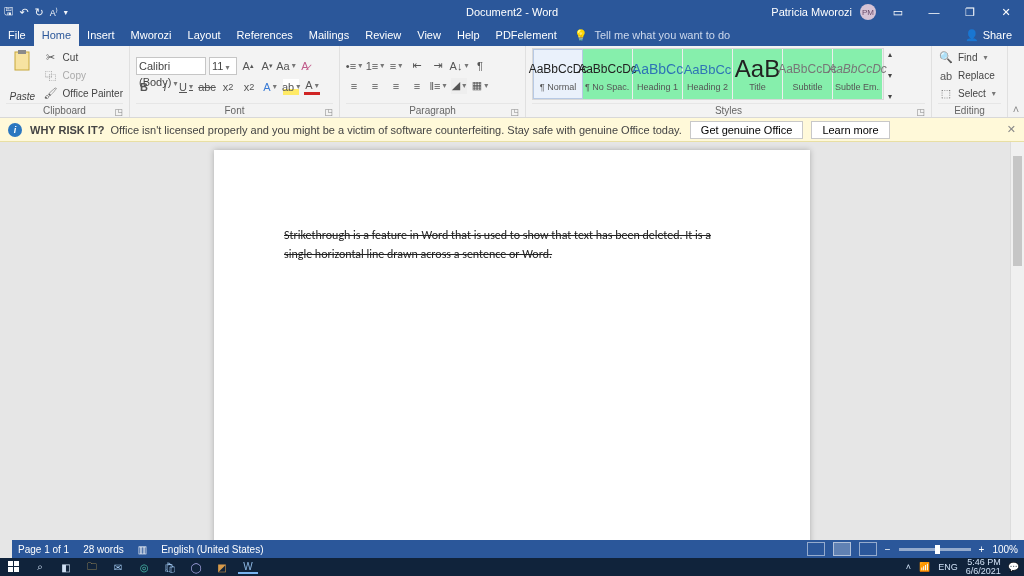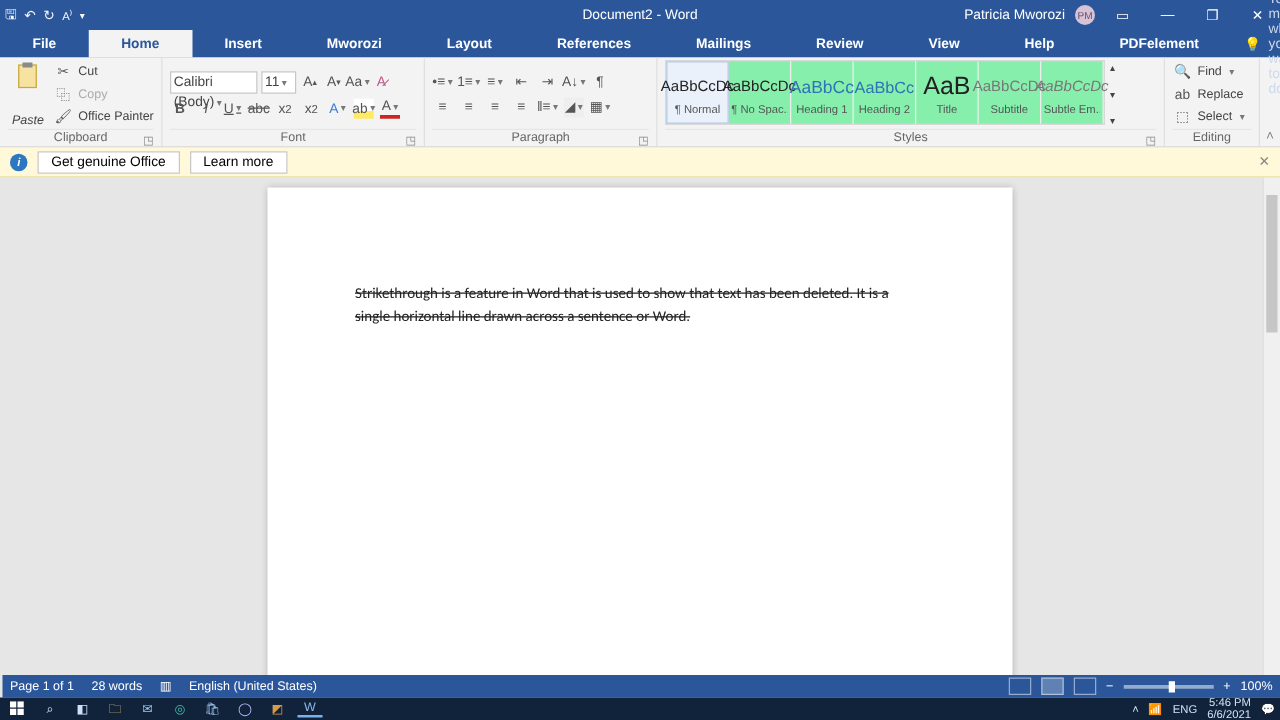--- a/index.html
+++ b/index.html
@@ -5,21 +5,21 @@
 *{box-sizing:border-box;margin:0;padding:0;font-family:"Segoe UI",Tahoma,sans-serif;}
 body{width:1024px;height:576px;overflow:hidden;background:#e6e6e6;position:relative;font-size:11px;color:#444;}
 .titlebar{height:24px;background:#2b579a;color:#fff;display:flex;align-items:center;padding:0 4px;font-size:11px;}
 .titlebar .qat{display:flex;gap:6px;align-items:center;}
 .titlebar .qat span{opacity:.95;}
 .titlebar .doc-title{position:absolute;left:50%;transform:translateX(-50%);}
 .titlebar .right{margin-left:auto;display:flex;align-items:center;gap:8px;}
 .titlebar .avatar{width:16px;height:16px;border-radius:50%;background:#d6c3d6;color:#6b4d6b;font-size:8px;display:flex;align-items:center;justify-content:center;font-weight:normal;}
 .titlebar .winbtn{width:28px;text-align:center;}
 .tabs{height:22px;background:#2b579a;color:#fff;display:flex;align-items:stretch;font-size:11px;}
-.tabs .tab{padding:0 26px;display:flex;align-items:center;cursor:pointer;font-weight:bold;}
+.tabs .tab{padding:0 8px;display:flex;align-items:center;cursor:pointer;}
 .tabs .tab.active{background:#f3f3f3;color:#2b579a;}
 .tabs .tell{margin-left:10px;display:flex;align-items:center;gap:6px;color:#cdd9ec;}
 .tabs .share{margin-left:auto;padding:0 12px;display:flex;align-items:center;gap:4px;}
 .ribbon{height:72px;background:#f3f3f3;border-bottom:1px solid #d8d8d8;display:flex;}
 .group{border-right:1px solid #e0e0e0;padding:2px 6px 0;display:flex;flex-direction:column;position:relative;}
 .group .body{flex:1;display:flex;gap:4px;}
 .group .label{height:14px;font-size:10px;color:#666;text-align:center;border-top:1px solid #e6e6e6;line-height:14px;position:relative;}
 .group .label .dlg{position:absolute;right:0;top:1px;font-size:9px;color:#888;}
 .bigbtn{display:flex;flex-direction:column;align-items:center;justify-content:center;width:36px;text-align:center;font-size:10px;color:#444;gap:18px;font-style:italic;}
 .col{display:flex;flex-direction:column;justify-content:center;gap:2px;font-size:10px;color:#444;}
@@ -37,21 +37,21 @@
 .style-item.sel{border:1px solid #b7c9e4;background:#eaf1fb;}
 .banner{height:24px;background:#fff9d9;border-bottom:1px solid #e8dfa4;display:flex;align-items:center;padding:0 8px;font-size:11px;color:#444;gap:8px;}
 .banner .info{width:14px;height:14px;border-radius:50%;background:#2b77c0;color:#fff;font-size:9px;display:flex;align-items:center;justify-content:center;font-style:italic;font-weight:bold;}
 .banner button{font-size:11px;border:1px solid #c8c8c8;background:#fff;padding:2px 10px;}
 .banner .close{margin-left:auto;color:#888;}
 .canvas{position:absolute;top:142px;left:0;right:0;bottom:36px;background:#e6e6e6;overflow:hidden;}
 .page{width:596px;min-height:700px;background:#fff;margin:8px auto 0;box-shadow:0 0 6px rgba(0,0,0,.25);padding:76px 70px;}
 .doctext{font-family:Calibri,sans-serif;font-size:12px;color:#222;text-decoration:line-through;line-height:1.6;}
 .scroll-v{position:absolute;top:142px;right:0;width:14px;bottom:36px;background:#f0f0f0;border-left:1px solid #dcdcdc;}
 .scroll-v .thumb{position:absolute;top:14px;left:2px;right:2px;height:110px;background:#c6c6c6;}
-.statusbar{position:absolute;left:2px;right:0;bottom:18px;height:18px;background:#2b579a;color:#fff;display:flex;align-items:center;font-size:10px;padding:0 6px;gap:14px;}
+.statusbar{position:absolute;left:12px;right:0;bottom:18px;height:18px;background:#2b579a;color:#fff;display:flex;align-items:center;font-size:10px;padding:0 6px;gap:14px;}
 .statusbar .right{margin-left:auto;display:flex;align-items:center;gap:8px;}
 .viewbtn{width:18px;height:14px;border:1px solid rgba(255,255,255,.5);display:inline-block;}
 .zoom-track{width:72px;height:3px;background:rgba(255,255,255,.5);position:relative;}
 .zoom-track .knob{position:absolute;left:50%;top:-3px;width:5px;height:9px;background:#fff;}
 .taskbar{position:absolute;left:0;right:0;bottom:0;height:18px;background:#10233b;display:flex;align-items:center;padding:0 4px;gap:6px;}
 .taskbar .tb{width:20px;height:14px;display:flex;align-items:center;justify-content:center;color:#cfe0f4;font-size:10px;}
 .taskbar .tray{margin-left:auto;display:flex;align-items:center;gap:8px;color:#cfe0f4;font-size:9px;}
 .tb.active{border-bottom:2px solid #79b3ef;}
 .drop::after{content:"▾";font-size:8px;margin-left:2px;color:#777;}
 svg{display:block;}
@@ -194,21 +194,21 @@
           </div>
           <div class="style-item">
             <div class="samp" style="color: rgb(46, 116, 181); font-size: 14px;">AaBbCc</div>
             <div class="nm">Heading 1</div>
           </div>
           <div class="style-item">
             <div class="samp" style="color: rgb(46, 116, 181); font-size: 13px;">AaBbCc</div>
             <div class="nm">Heading 2</div>
           </div>
           <div class="style-item">
-            <div class="samp" style="color: rgb(34, 34, 34); font-size: 20px; font-weight: 300;">AaB</div>
+            <div class="samp" style="color: rgb(34, 34, 34); font-size: 24px; font-weight: 300;">AaB</div>
             <div class="nm">Title</div>
           </div>
           <div class="style-item">
             <div class="samp" style="color: rgb(119, 119, 119);">AaBbCcDc</div>
             <div class="nm">Subtitle</div>
           </div>
           <div class="style-item">
             <div class="samp" style="color: rgb(119, 119, 119); font-style: italic;">AaBbCcDc</div>
             <div class="nm">Subtle Em...</div>
           </div>
@@ -240,20 +240,21 @@
     </div>
       </div>
     <div class="label"><span>Editing</span></div>
   </div>
 
   <div style="width:16px;display:flex;align-items:flex-end;justify-content:center;padding-bottom:2px;color:#888;">˄</div>
 </div>
 
 <div class="banner">
   <span class="info">i</span>
+  <span><b>WHY RISK IT?</b>&nbsp;&nbsp;<span>Office isn't licensed properly and you might be a victim of software counterfeiting. Stay safe with genuine Office today.</span></span>
   <button>Get genuine Office</button>
   <button>Learn more</button>
   <span class="close">✕</span>
 </div>
 
 <div class="canvas">
   <div class="page">
     <div class="doctext">Strikethrough is a feature in Word that is used to show that text has been deleted. It is a single horizontal line drawn across a sentence or Word.</div>
   </div>
 </div>

